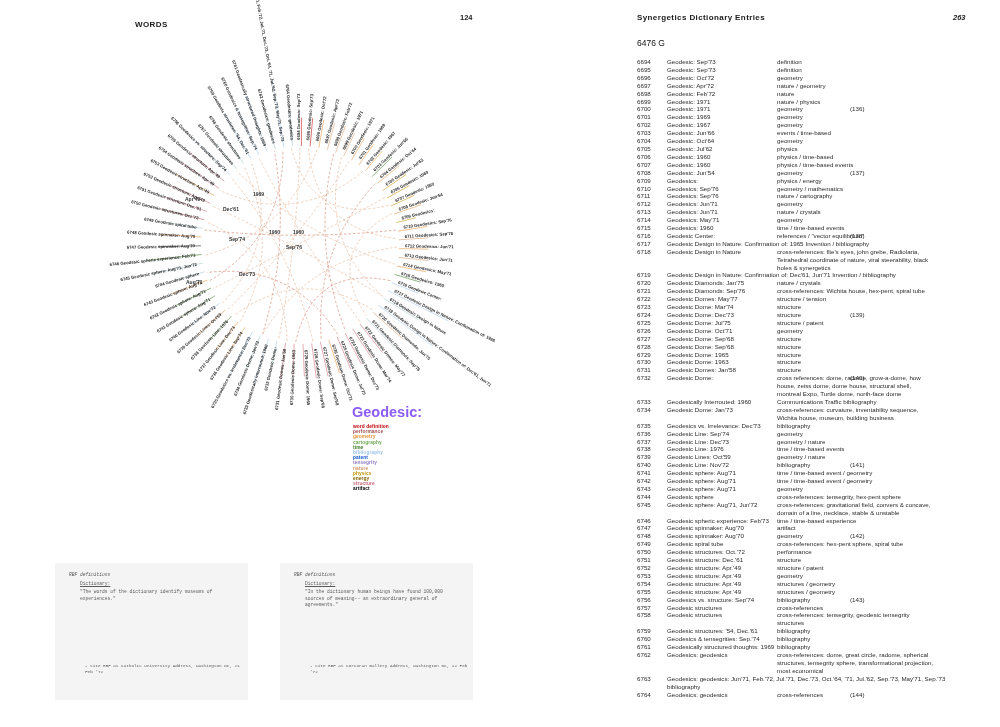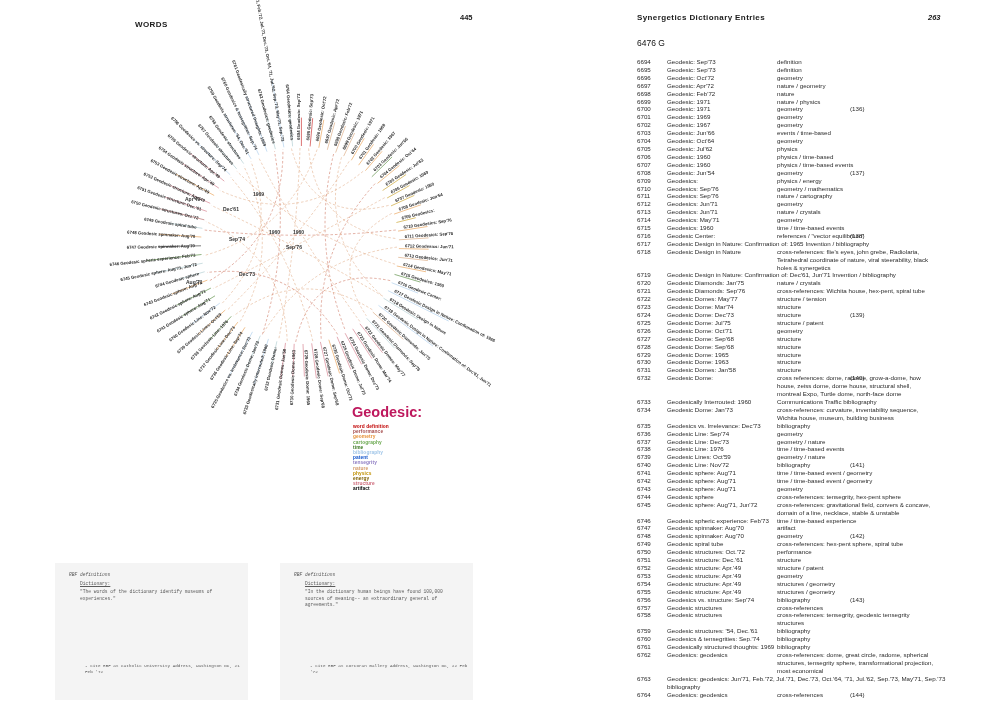--- a/index.html
+++ b/index.html
@@ -6,21 +6,21 @@
   body{
     width:1000px;height:727px;position:relative;background:#ffffff;
     font-family:"Liberation Sans", sans-serif;color:#222;overflow:hidden;
   }
   .abs{position:absolute;}
   
   .page-head{font-size:8px;font-weight:700;letter-spacing:.4px;color:#1a1a1a;}
   .page-num{font-size:7.5px;font-weight:600;color:#1a1a1a;}
   
   #diagram-wrap{left:85px;top:30px;width:430px;height:430px;}
-  #geodesic-heading{left:352px;top:404px;font-size:14.5px;font-weight:600;color:#be185d;}
+  #geodesic-heading{left:352px;top:404px;font-size:14.5px;font-weight:600;color:#8b5cf6;}
   #legend{left:353px;top:424px;}
   .legend-item{font-size:4.8px;line-height:5.2px;font-weight:700;letter-spacing:.1px;}
   .doc-card{width:193px;height:137px;background:#f4f4f4;top:563px;}
   #doc-card-1{left:55px;}
   #doc-card-2{left:280px;}
   .doc-inner{position:absolute;left:14px;top:9px;width:168px;
     font-family:"Liberation Mono", monospace;font-size:4.6px;line-height:6.2px;color:#5a5a5a;}
   .doc-heading{font-style:italic;margin-bottom:3px;}
   .doc-sub{text-decoration:underline;margin-left:11px;margin-bottom:2px;}
   .doc-quote{margin-left:11px;width:150px;}
@@ -37,21 +37,21 @@
   
   text{font-family:"Liberation Sans", sans-serif;}
   .spoke-label{font-size:4.3px;font-weight:600;fill:#2a2a2a;}
   .year-label{font-size:5px;font-weight:600;fill:#333;}
 </style>
 </head>
 <body>
 
 <div class="abs" style="left:0;top:0;width:505px;height:727px;">
   <div class="abs page-head" style="left:135px;top:20px;">WORDS</div>
-  <div class="abs page-num" style="left:460px;top:13px;">445</div>
+  <div class="abs page-num" style="left:460px;top:13px;">124</div>
 
   <div class="abs" id="diagram-wrap">
     <svg id="diagram-svg" width="430" height="430" viewBox="0 0 430 430" style="overflow:visible;">
         <path d="M 215.0 118.0 Q 211.8 214.6 193.7 309.6" fill="none" stroke="#e2b08c" stroke-width="0.7" stroke-dasharray="2.5 2" opacity="0.85"></path>
         <path d="M 232.1 119.5 Q 203.1 202.3 118.6 225.7" fill="none" stroke="#e2b08c" stroke-width="0.7" stroke-dasharray="2.5 2" opacity="0.85"></path>
         <path d="M 248.6 124.0 Q 226.8 214.2 260.4 300.7" fill="none" stroke="#cf7a66" stroke-width="0.7" stroke-dasharray="2.5 2" opacity="0.85"></path>
         <path d="M 264.1 131.4 Q 211.5 212.2 142.7 279.7" fill="none" stroke="#e2b08c" stroke-width="0.7" stroke-dasharray="2.5 2" opacity="0.85"></path>
         <path d="M 278.1 141.3 Q 212.4 195.8 134.8 160.4" fill="none" stroke="#e2b08c" stroke-width="0.7" stroke-dasharray="2.5 2" opacity="0.85"></path>
         <path d="M 290.1 153.6 Q 229.5 220.0 236.3 309.6" fill="none" stroke="#cf7a66" stroke-width="0.7" stroke-dasharray="2.5 2" opacity="0.85"></path>
         <path d="M 299.7 167.7 Q 214.7 214.4 128.3 258.5" fill="none" stroke="#e2b08c" stroke-width="0.7" stroke-dasharray="2.5 2" opacity="0.85"></path>
@@ -258,21 +258,21 @@
       <div class="doc-heading">RBF definitions</div>
       <div class="doc-sub">Dictionary:</div>
       <div class="doc-quote">"In the dictionary human beings have found 100,000 sources of meaning-- an extraordinary general of agreements."</div>
     </div>
     <div class="doc-cite">- cite RBF at Corcoran Gallery Address, Washington DC, 22 Feb '72</div>
   </div>
 </div>
 
 <div class="abs" style="left:505px;top:0;width:495px;height:727px;">
   <div class="abs page-head" style="left:132px;top:13px;text-align:center;">Synergetics Dictionary Entries</div>
-  <div class="abs page-num" style="left:423px;top:13px;font-style:italic;">263</div>
+  <div class="abs page-num" style="left:448px;top:13px;font-style:italic;">263</div>
 </div>
 <div class="abs" id="section-heading">6476 G</div>
 <div class="abs" id="entries-list">
     <div class="entry-row"><span class="e-num">6694</span><span class="e-title">Geodesic: Sep'73</span><span class="e-cat">definition</span></div>
     <div class="entry-row"><span class="e-num">6695</span><span class="e-title">Geodesic: Sep'73</span><span class="e-cat">definition</span></div>
     <div class="entry-row"><span class="e-num">6696</span><span class="e-title">Geodesic: Oct'72</span><span class="e-cat">geometry</span></div>
     <div class="entry-row"><span class="e-num">6697</span><span class="e-title">Geodesic: Apr'72</span><span class="e-cat">nature / geometry</span></div>
     <div class="entry-row"><span class="e-num">6698</span><span class="e-title">Geodesic: Feb'72</span><span class="e-cat">nature</span></div>
     <div class="entry-row"><span class="e-num">6699</span><span class="e-title">Geodesic: 1971</span><span class="e-cat">nature / physics</span></div>
     <div class="entry-row"><span class="e-num">6700</span><span class="e-title">Geodesic: 1971</span><span class="e-cat">geometry</span><span class="e-ref">(136)</span></div>

